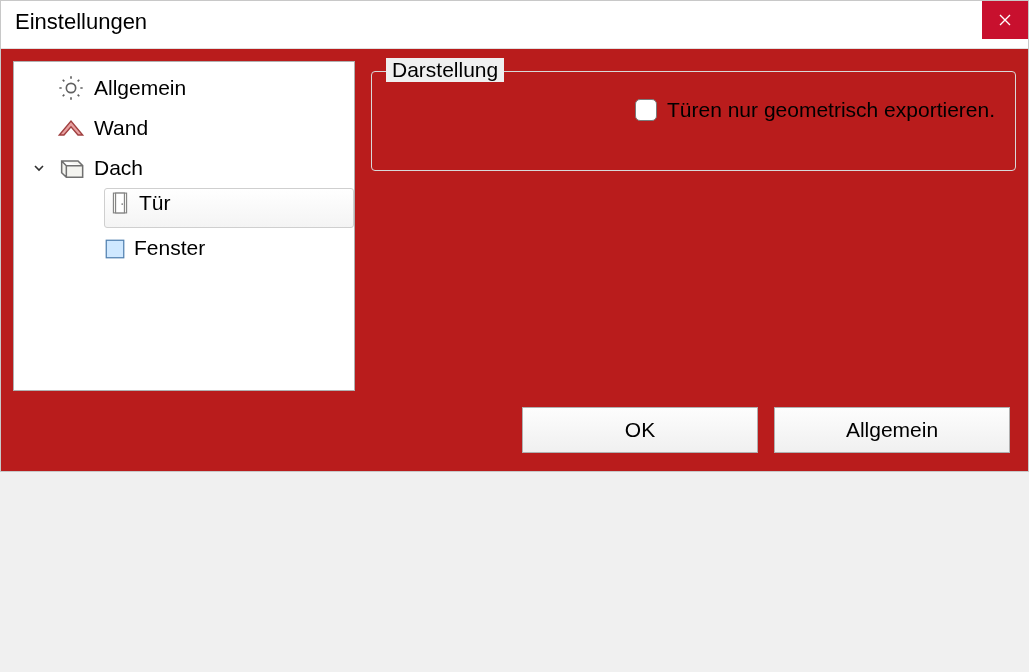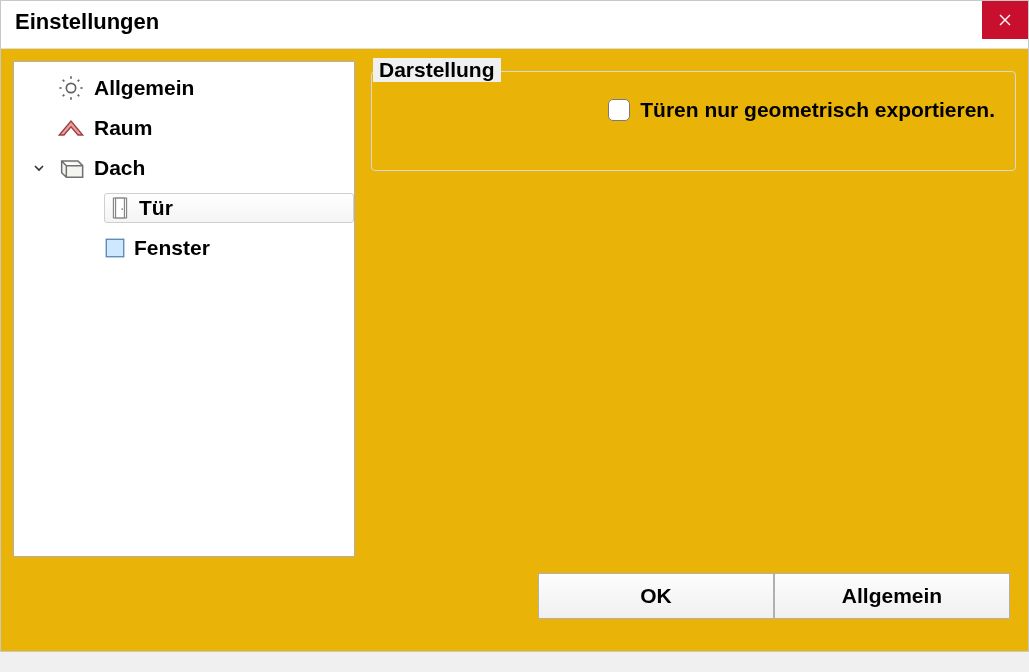--- a/index.html
+++ b/index.html
@@ -6,26 +6,25 @@
   html, body {
     margin: 0; padding: 0;
     width: 1029px; height: 672px;
     font-family: "Segoe UI", Tahoma, sans-serif;
     font-size: 20px;
     background: #f0f0f0;
     color: #000;
     overflow: hidden;
   }
   .dialog {
-    width: 1029px; height: 652px;
-    background: #eab308;
+    width: 1029px; height: 472px;
+    background: #b91c1c;
     border: 1px solid #c8c8c8;
     display: flex;
     flex-direction: column;
-    font-weight: bold;
   }
   .titlebar {
     display: flex;
     align-items: flex-start;
     justify-content: space-between;
     background: #fff;
     height: 48px;
     border-bottom: 1px solid #e0e0e0;
   }
   .titlebar .title {
@@ -80,65 +79,66 @@
   .tree-item .icon.small {
     width: 22px; height: 22px;
   }
   .tree-item .label {
     font-size: 21px;
   }
   .tree-item.selected .label-wrap {
     background: linear-gradient(#ffffff, #f4f4f4);
     border: 1px solid #cfcfcf;
     border-radius: 3px;
-    padding: 2px 8px 2px 4px;
+    padding: 2px 8px 12px 4px;
     flex: 1;
     display: flex;
     align-items: center;
     gap: 8px;
   }
   .tree-item .label-wrap {
-    display: flex; align-items: center; gap: 8px;
+    display: flex; align-items: flex-end; gap: 8px;
   }
 
   .content-panel {
     flex: 1;
     position: relative;
   }
   .groupbox {
     position: relative;
     border: 1px solid #d8d8d8;
     border-radius: 4px;
     margin-top: 10px;
     padding: 26px 20px 20px 24px;
     min-height: 100px;
   }
   .groupbox .legend {
     position: absolute;
-    top: -14px; left: 1px;
+    top: -14px; left: 14px;
     background: #f0f0f0;
     padding: 0 6px;
     font-size: 21px;
   }
   .checkbox-row {
     display: flex; align-items: center; gap: 10px;
     font-size: 21px;
     justify-content: flex-end;
   }
   .chkbox {
     width: 22px; height: 22px;
     border: 1.5px solid #7a7a7a;
     border-radius: 5px;
     background: #fff;
   }
 
   .footer {
     display: flex;
     justify-content: flex-end;
-    padding: 16px 18px 32px 0;
+    gap: 16px;
+    padding: 16px 18px 18px 0;
   }
   .btn {
     width: 236px; height: 46px;
     background: linear-gradient(#fdfdfd, #f0f0f0);
     border: 1px solid #b0b0b0;
     display: flex; align-items: center; justify-content: center;
     font-size: 21px;
     cursor: default;
   }
 </style>
@@ -172,21 +172,21 @@
 
 
 
       <div class="tree-item">
         <span class="spacer"></span>
         <span class="icon">
           <svg width="28" height="28" viewBox="0 0 24 24">
               <path fill="#e8a0a0" stroke="#a04040" stroke-width="1.2" d="M2 18 L12 6 L22 18 L18 18 L12 11 L6 18 Z"></path>
             </svg>
         </span>
-        <span class="label">Raum</span>
+        <span class="label">Wand</span>
       </div>
 
       <div class="tree-item">
         <span class="expander">
           <svg width="12" height="12" viewBox="0 0 12 12">
               <path d="M2 4 L6 8 L10 4" fill="none" stroke="#303030" stroke-width="1.6"></path>
             </svg>
         </span>
         <span class="icon">
           <svg width="28" height="28" viewBox="0 0 24 24">

